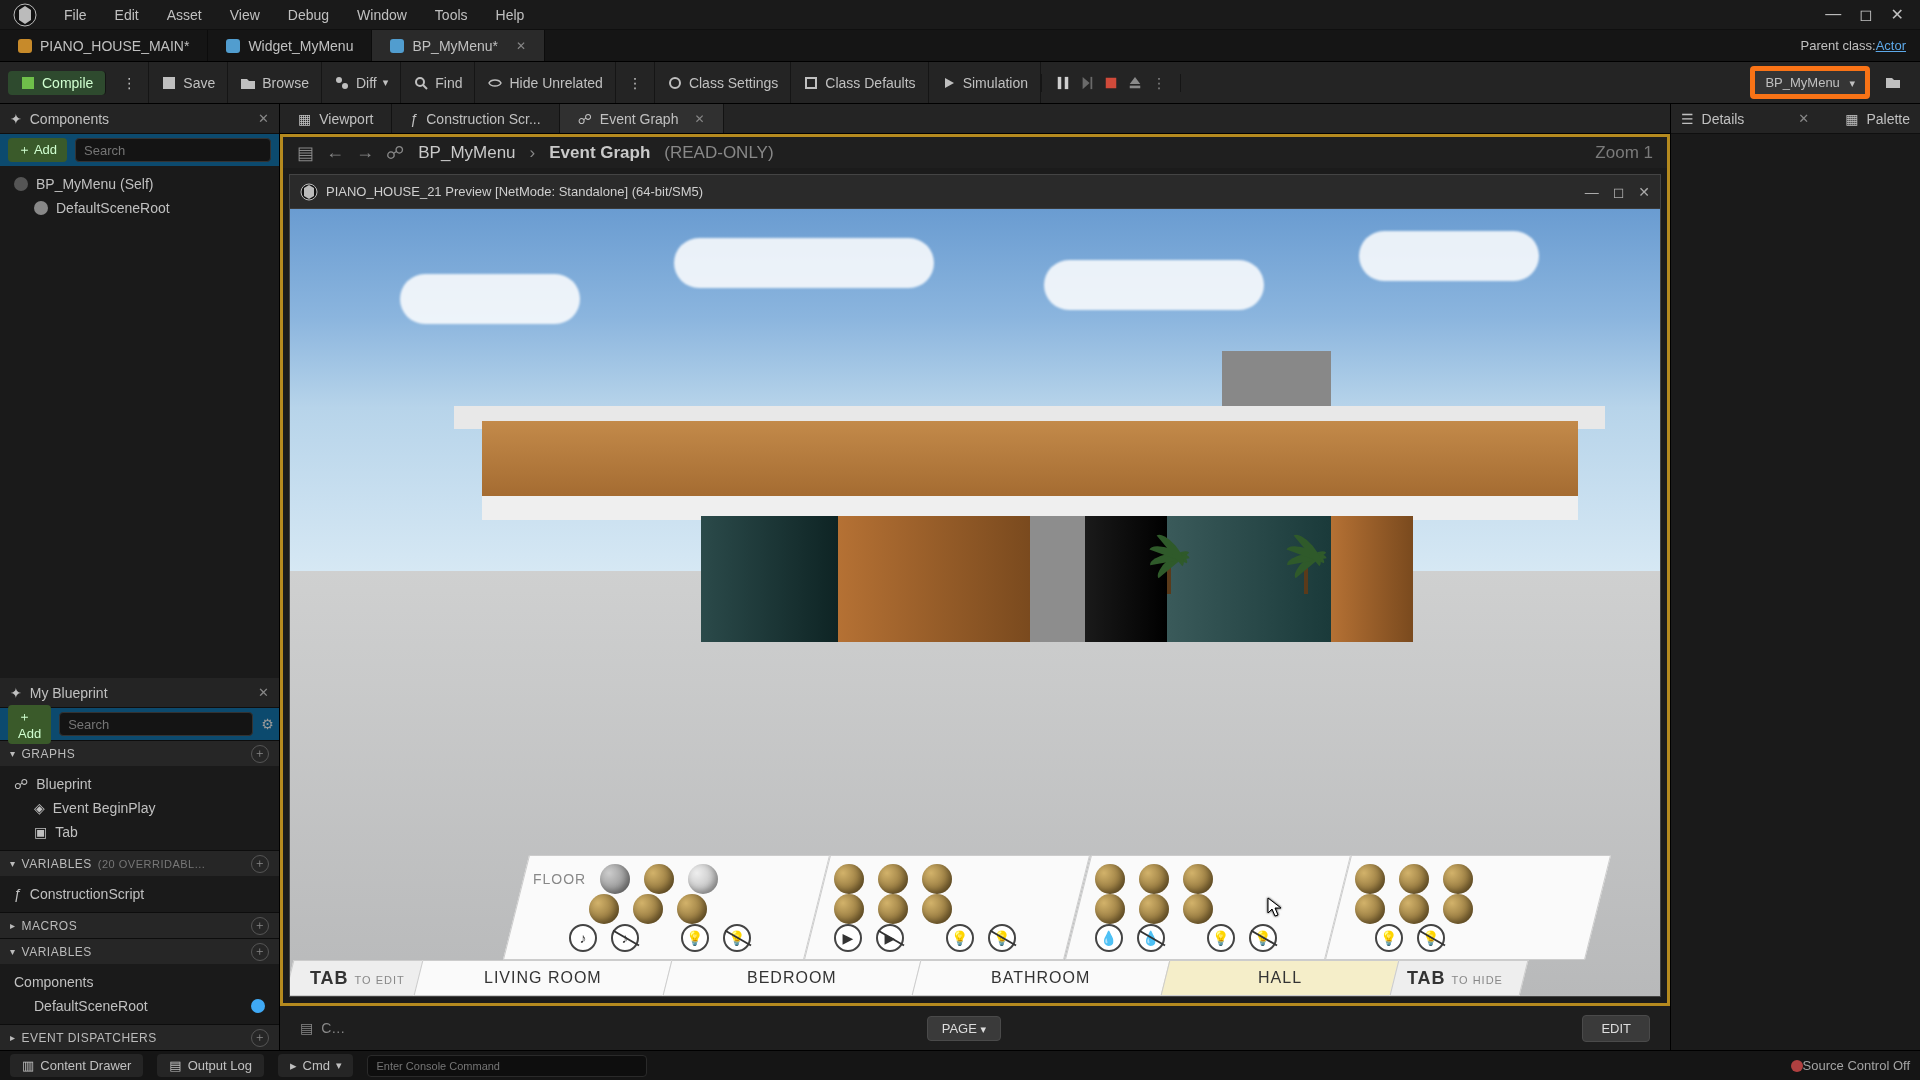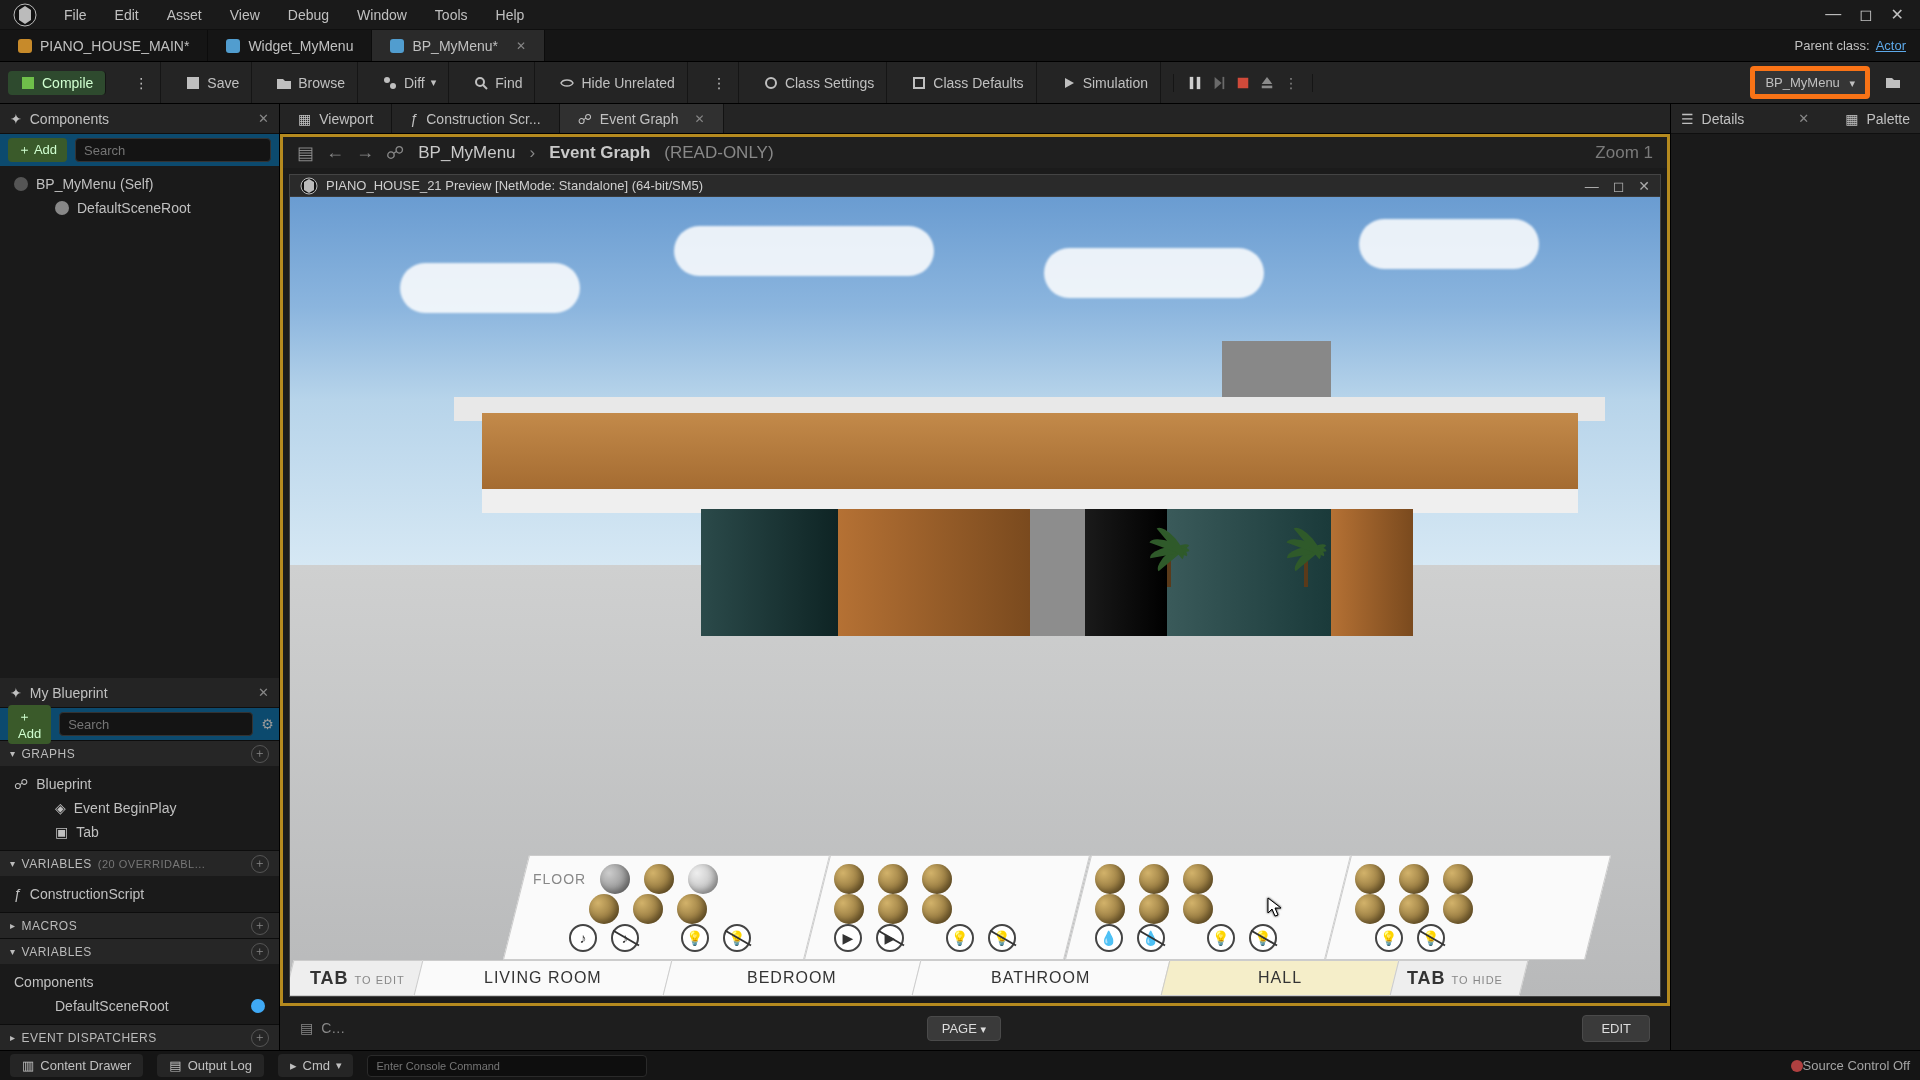--- a/index.html
+++ b/index.html
@@ -12,24 +12,24 @@
 .top-menu .win-controls { margin-left: auto; display: flex; gap: 18px; font-size: 16px; padding-right: 6px; }
 
 
 .doc-tabs { height: 32px; display: flex; align-items: stretch; background: #151515; border-bottom: 1px solid #000; }
 .doc-tabs .tab { display: flex; align-items: center; padding: 0 18px; gap: 8px; border-right: 1px solid #0c0c0c; font-size: 14px; }
 .doc-tabs .tab.active { background: #2a2a2a; }
 .doc-tabs .dot { width: 14px; height: 14px; border-radius: 3px; background: #c78a2a; display:inline-block; }
 .doc-tabs .dot.blue { background: #519dcf; }
 .doc-tabs .close { margin-left: 10px; color: #888; font-size: 12px; }
 .doc-tabs .right { margin-left: auto; padding-right: 14px; display: flex; align-items: center; font-size: 13px; }
-.doc-tabs .right .link { color: #5da9e9; text-decoration: underline; margin-left: 6px; }
-
-
-.toolbar { height: 42px; display: flex; align-items: center; background: #242424; border-bottom: 1px solid #000; padding: 0 8px; gap: 12px; }
+.doc-tabs .right .link { color: #5da9e9; text-decoration: underline; }
+
+
+.toolbar { height: 42px; display: flex; align-items: center; background: #242424; border-bottom: 1px solid #000; padding: 0 8px; gap: 0; }
 .toolbar .btn { display: flex; align-items: center; gap: 6px; padding: 0 12px; height: 100%; border-right: 1px solid #151515; font-size: 14px; }
 .toolbar .btn .ico { width: 16px; height: 16px; display: inline-block; }
 .toolbar .compile { background: #2e4a2e; color: #d0ffd0; border-radius: 4px; margin-right: 4px; padding: 4px 12px; height: auto; }
 .toolbar .play-group { display:flex; align-items:center; gap:10px; padding:0 14px; border-left:1px solid #151515; border-right:1px solid #151515; }
 .toolbar .play-ico { width: 14px; height: 18px; }
 .toolbar .right { margin-left: auto; display: flex; align-items: center; gap: 14px; padding-right: 10px; }
 .toolbar .dropdown { background: #353535; border: 5px solid #f97316; border-radius: 4px; padding: 4px 10px; font-size: 13px; }
 
 
 .main { display: flex; height: calc(100% - 30px - 32px - 42px - 30px); }
@@ -37,21 +37,21 @@
 .panel-hdr { height: 30px; background: #242424; display:flex; align-items:center; padding:0 10px; font-size:14px; gap:8px; border-bottom:1px solid #0f0f0f; }
 .panel-hdr .x { margin-left:auto; color:#888; font-size:13px; }
 .panel-toolbar { height: 32px; display:flex; align-items:center; padding:0 8px; gap:8px; background:#0c4a6e; }
 .panel-toolbar .add { background:#3a5a2a; color:#d0ffd0; border-radius:4px; padding:3px 10px; font-size:13px; }
 .panel-toolbar .search { flex:1; height:24px; background:#141414; border:1px solid #333; border-radius:4px; padding:0 8px; color:#888; font-size:13px; }
 .panel-toolbar .gear { color:#999; }
 
 .components-panel { flex: 0 0 auto; }
 .tree { padding: 6px 0; }
 .tree .row { display:flex; align-items:center; gap:8px; padding:4px 14px; font-size:14px; }
-.tree .row.indent { padding-left: 34px; margin-left: 21px; }
+.tree .row.indent { padding-left: 34px; }
 .tree .bullet { width:14px; height:14px; border-radius:50%; background:#555; display:inline-block; }
 
 .spacer { flex:1; background:#1a1a1a; }
 
 .myblueprint-panel { }
 .section-hdr { height:26px; background:#262626; display:flex; align-items:center; padding:0 10px; font-size:12px; letter-spacing:.5px; color:#bbb; border-top:1px solid #0d0d0d; }
 .section-hdr .chev { margin-right:6px; font-size:10px; }
 .section-hdr .sub { color:#777; font-size:11px; margin-left:6px; }
 .section-hdr .plus { margin-left:auto; width:18px; height:18px; border-radius:50%; border:1px solid #555; display:flex; align-items:center; justify-content:center; font-size:12px; color:#888; }
 
@@ -65,21 +65,21 @@
 .breadcrumb { height:34px; background:#1f1f1f; display:flex; align-items:center; padding:0 14px; gap:14px; font-size:17px; color:#bbb; border:3px solid #b58a1f; border-bottom:none; }
 .breadcrumb .nav { display:flex; gap:12px; font-size:18px; color:#888; }
 .breadcrumb .crumb { color:#c9c9c9; }
 .breadcrumb .crumb.bold { font-weight:600; }
 .breadcrumb .chev { color:#888; }
 .breadcrumb .ro { color:#888; }
 .breadcrumb .zoom { margin-left:auto; color:#7a7a7a; }
 
 .preview-wrap { flex:1; display:flex; flex-direction:column; border:3px solid #b58a1f; border-top:none; padding:6px; background:#1b1b1b; }
 .preview-window { flex:1; background:#2a2a2a; border:1px solid #444; display:flex; flex-direction:column; }
-.preview-title { height:22px; background:#2a2a2a; display:flex; align-items:center; padding:0 10px; gap:8px; font-size:13px; color:#cfcfcf; border-bottom:1px solid #3a3a3a; }
+.preview-title { height:34px; background:#2a2a2a; display:flex; align-items:center; padding:0 10px; gap:8px; font-size:13px; color:#cfcfcf; border-bottom:1px solid #3a3a3a; }
 .preview-title .u { width:18px; height:18px; }
 .preview-title .right { margin-left:auto; display:flex; gap:14px; font-size:14px; color:#aaa; }
 .preview-body { flex:1; position:relative; overflow:hidden; }
 
 
 .sky { position:absolute; left:0; right:0; top:0; height:46%;
   background: linear-gradient(to bottom, #6a9cd1 0%, #8bb5de 30%, #b7d4ea 55%, #d6e8f4 100%); }
 .cloud { position:absolute; width:180px; height:50px; background:#fff; border-radius:40px; opacity:.85; filter:blur(1px); }
 .ground { position:absolute; left:0; right:0; top:46%; bottom:0; background:linear-gradient(to bottom,#cfd0d0 0%,#b8b9ba 100%); }
 .roof { position:absolute; left:14%; right:6%; top:27%; height:10%; background:linear-gradient(to bottom,#c38a4a 0%, #a36a30 100%); }

